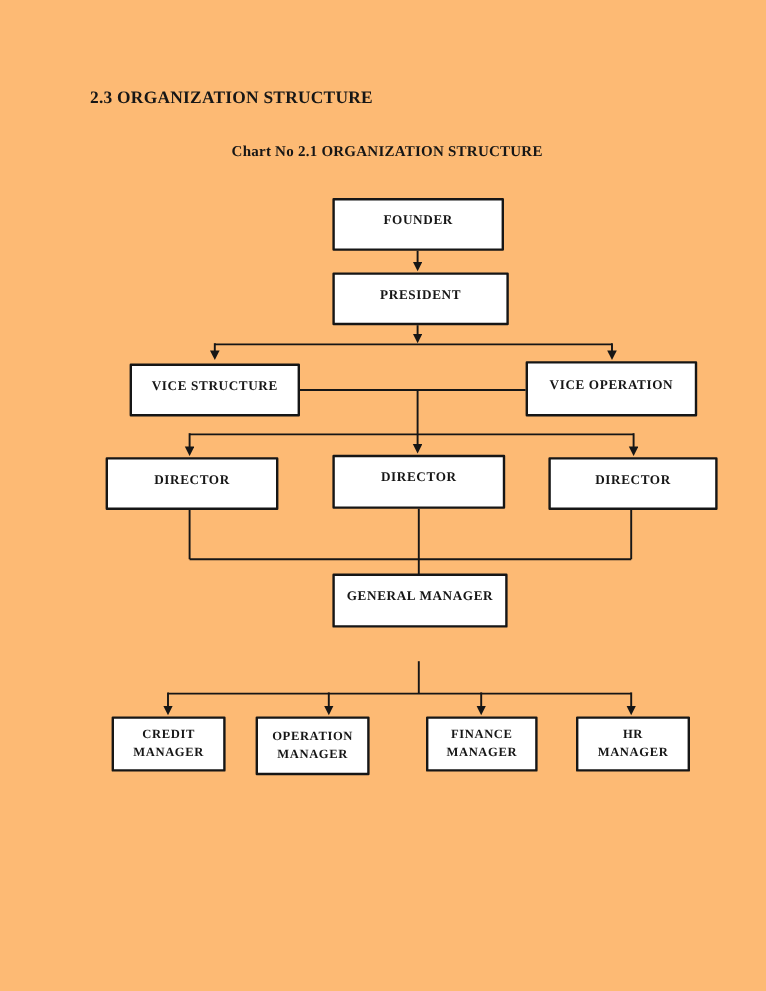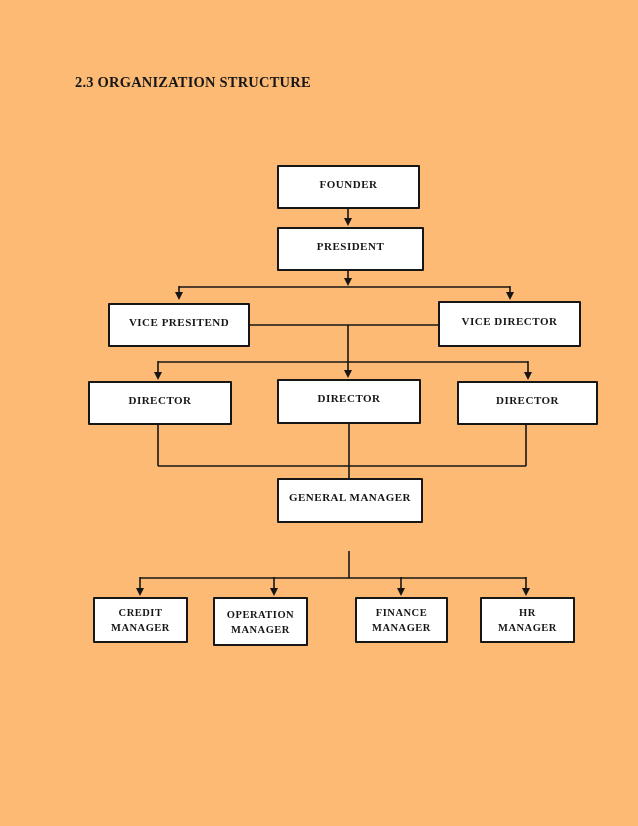--- a/index.html
+++ b/index.html
@@ -68,20 +68,21 @@
     font-size: 12px;
     color: #222222;
   }
 </style>
 </head>
 <body>
 
 <div class="page">
 
   <div class="section-heading">2.3 ORGANIZATION STRUCTURE</div>
+  <div class="chart-caption">Chart No 2.1 ORGANIZATION STRUCTURE</div>
 
   <div>
     <svg class="connectors" width="638" height="826" viewBox="0 0 638 826">
       <defs>
         <marker id="ah" markerUnits="userSpaceOnUse" markerWidth="9" markerHeight="9" refX="1" refY="4" orient="auto">
           <path d="M0,0 L8,4 L0,8 Z" fill="#161616"></path>
         </marker>
       </defs>
       <g stroke="#161616" stroke-width="1.6" fill="none">
 
@@ -112,23 +113,23 @@
         <line x1="274" y1="577" x2="274" y2="589" marker-end="url(#ah)"></line>
         <line x1="401" y1="577" x2="401" y2="589" marker-end="url(#ah)"></line>
         <line x1="526" y1="577" x2="526" y2="589" marker-end="url(#ah)"></line>
       </g>
     </svg>
 
     <div class="node" style="left:277px; top:165px; width:143px; height:44px;">FOUNDER</div>
 
     <div class="node" style="left:277px; top:227px; width:147px; height:44px;">PRESIDENT</div>
 
-    <div class="node" style="left:108px; top:303px; width:142px; height:44px;">VICE PRESITEND</div>
+    <div class="node" style="left:108px; top:303px; width:142px; height:44px;">VICE STRUCTURE</div>
 
-    <div class="node" style="left:438px; top:301px; width:143px; height:46px;">VICE DIRECTOR</div>
+    <div class="node" style="left:438px; top:301px; width:143px; height:46px;">VICE OPERATION</div>
 
     <div class="node" style="left:88px; top:381px; width:144px; height:44px;">DIRECTOR</div>
 
     <div class="node" style="left:277px; top:379px; width:144px; height:45px;">DIRECTOR</div>
 
     <div class="node" style="left:457px; top:381px; width:141px; height:44px;">DIRECTOR</div>
 
     <div class="node" style="left:277px; top:478px; width:146px; height:45px;">GENERAL MANAGER</div>
 
     <div class="node two-line" style="left:93px; top:597px; width:95px; height:46px;">CREDIT

